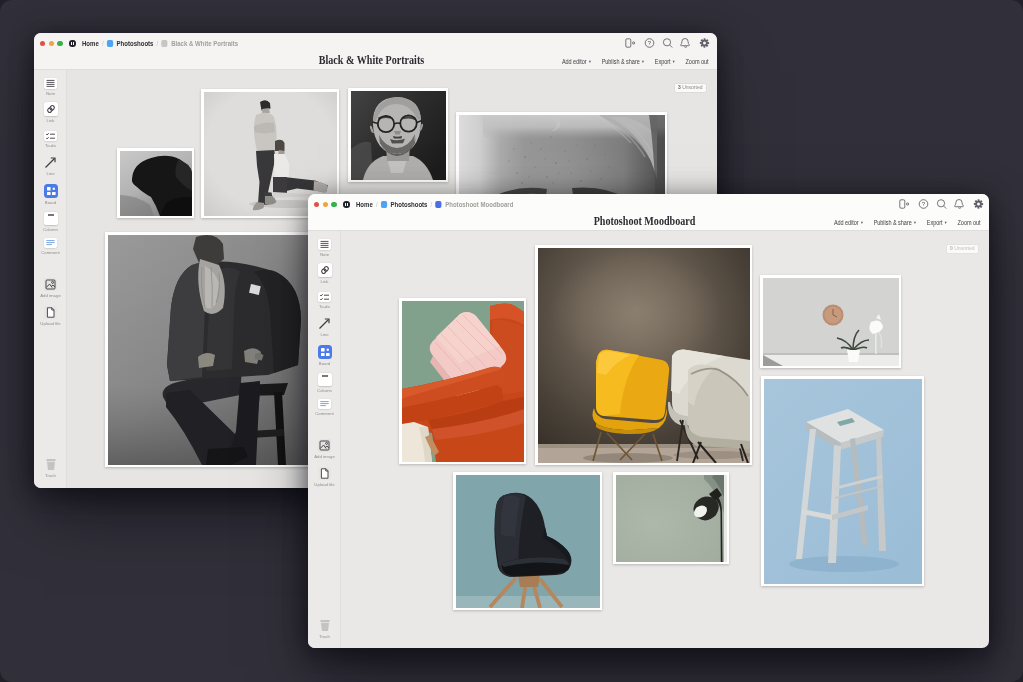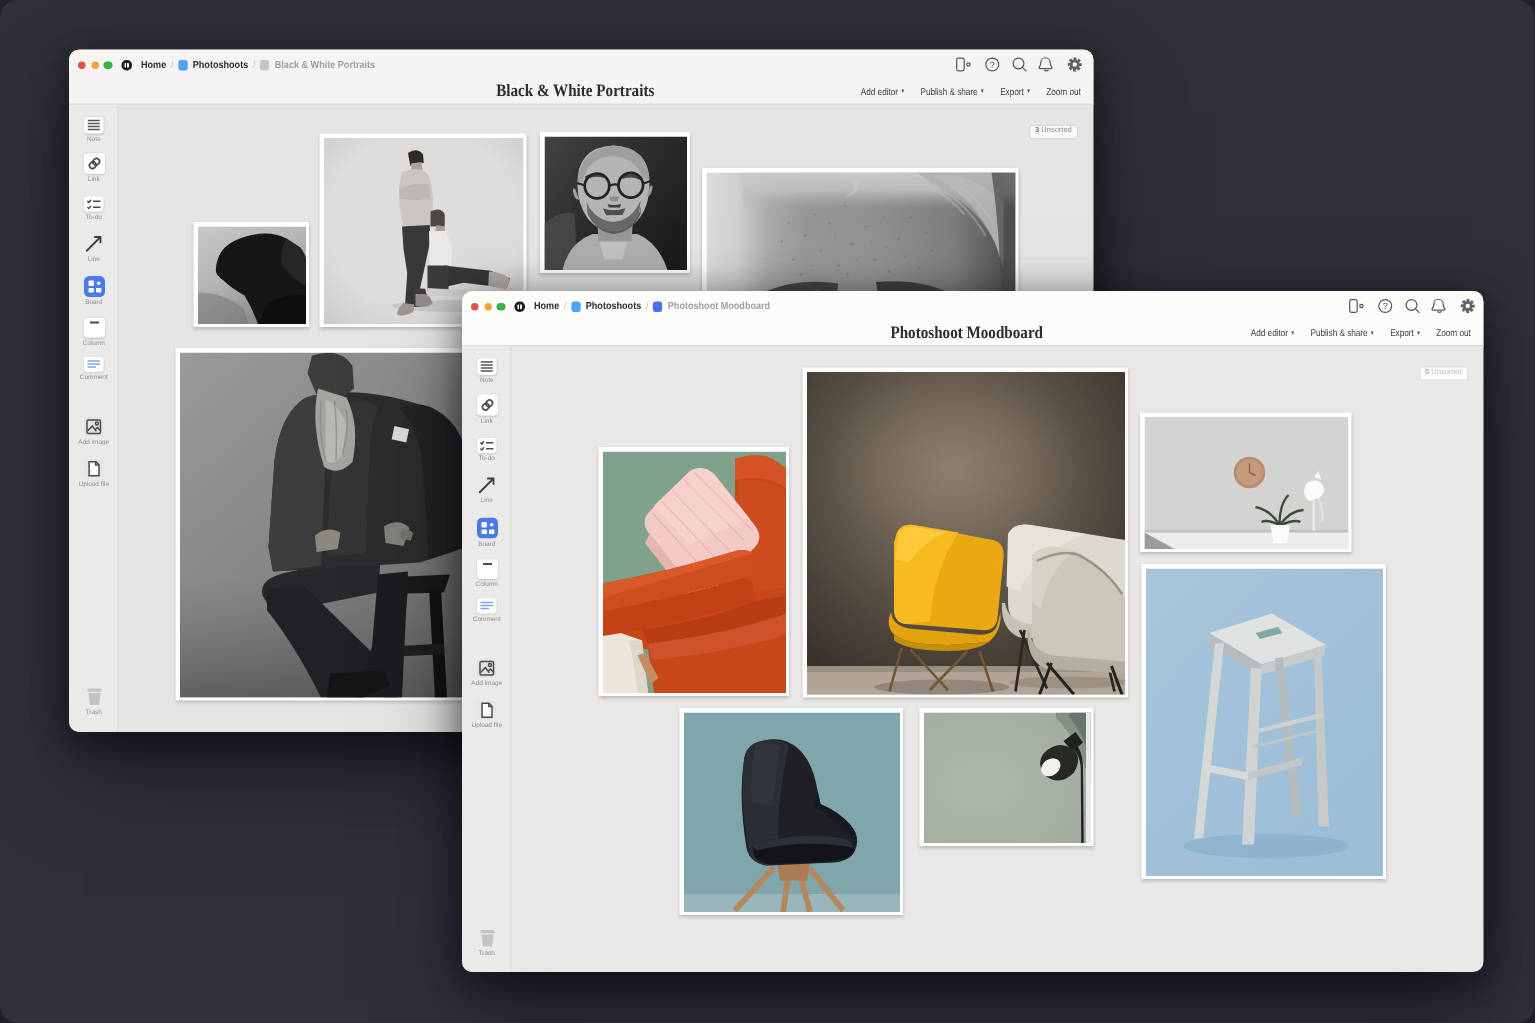--- a/index.html
+++ b/index.html
@@ -2,21 +2,21 @@
 <html><head>
 <meta charset="utf-8">
 <style>
 *{margin:0;padding:0;box-sizing:border-box}
 html,body{width:1023px;height:682px;background:#211f27;overflow:hidden;
   font-family:"Liberation Sans",sans-serif}
 .stage{position:absolute;left:0;top:0;width:1023px;height:682px;
   background:#312f39;border-radius:12px;overflow:hidden}
 .win{position:absolute;background:#e6e5e3;border-radius:7px;overflow:hidden;
   box-shadow:0 30px 60px -10px rgba(5,5,12,.55),0 10px 24px rgba(5,5,12,.32),0 0 26px rgba(8,8,14,.28)}
-#wback{left:46px;top:33px;width:683px;height:455px}
+#wback{left:34px;top:33px;width:683px;height:455px}
 #wfront{left:308px;top:194px;width:681px;height:454px;background:#e9e8e6}
 .tbar{position:absolute;left:0;top:0;right:0;height:37px;border-bottom:1px solid #dfdedc}
 #wback .tbar{background:#f5f4f2}
 #wfront .tbar{background:#fcfcfb}
 .dots{position:absolute;left:6px;top:7.5px;width:32px;height:6px}
 .dot{position:absolute;top:0;width:5.4px;height:5.4px;border-radius:50%}
 .logo{position:absolute;left:35px;top:7px;width:6.5px;height:6.5px;border-radius:50%;background:#1f1f26}
 .logo:after{content:"";position:absolute;left:1.9px;top:1.9px;width:2.7px;height:2.7px;border-radius:.6px;
   background:linear-gradient(90deg,#fff 0 1px,#1f1f26 1px 1.7px,#fff 1.7px)}
 .crumbs{position:absolute;left:48px;top:6.5px;height:8px;font-size:6.8px;font-weight:bold;

